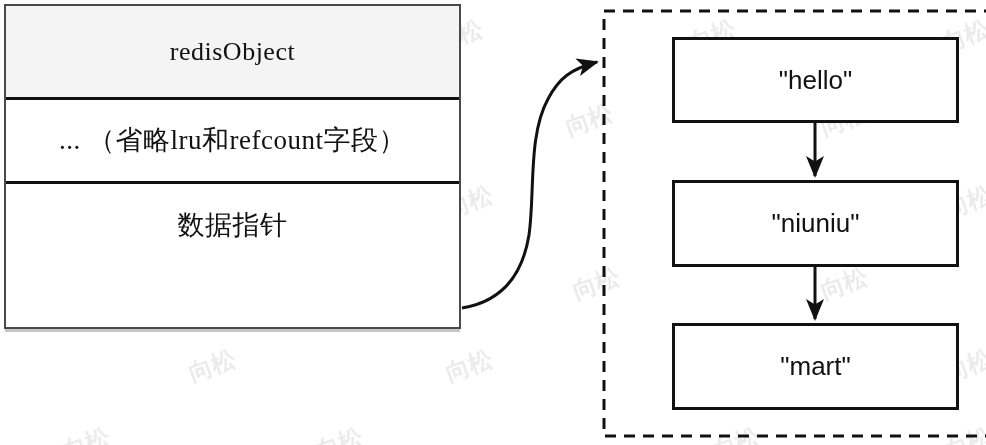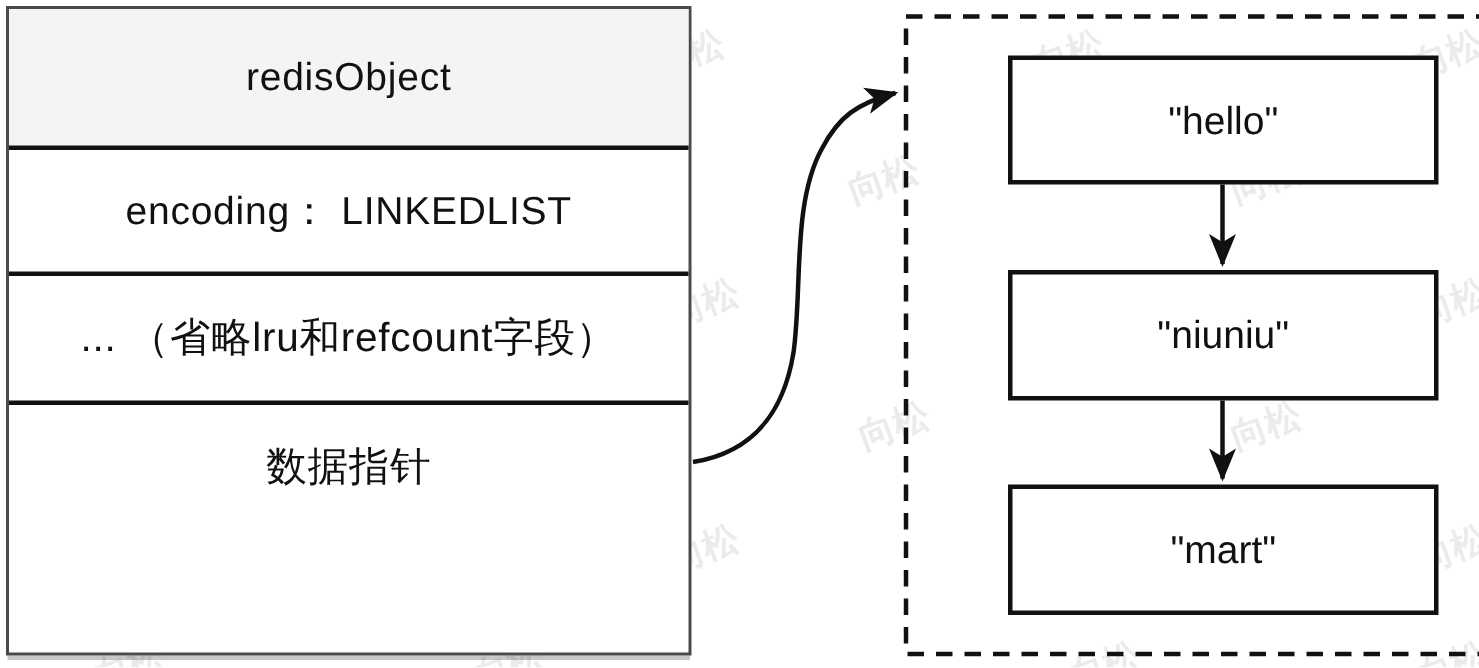--- a/index.html
+++ b/index.html
@@ -33,28 +33,29 @@
     white-space: nowrap;
     user-select: none;
   }
 
   
   .ro-table {
     position: absolute;
     left: 4px;
     top: 4px;
     width: 457px;
-    height: 433px;
+    height: 325px;
     box-sizing: border-box;
     border: 2px solid #4a4a4a;
     background: #ffffff;
     display: grid;
     grid-template-rows: 91px 84px 86px 86px auto;
     z-index: 2;
     box-shadow: 0 4px 0 -1px rgba(0, 0, 0, 0.22);
+    font-family: Liberation Serif, serif;
   }
   .ro-row {
     box-sizing: border-box;
     display: flex;
     align-items: center;
     justify-content: center;
     text-align: center;
     font-size: 26px;
     line-height: 1.2;
     white-space: pre-line;
@@ -122,21 +123,20 @@
       <span class="wm" style="left: 692px; top: 350px;">向松</span>
       <span class="wm" style="left: 944px; top: 350px;">向松</span>
       <span class="wm" style="left: 62px; top: 428px;">向松</span>
       <span class="wm" style="left: 315px; top: 428px;">向松</span>
       <span class="wm" style="left: 712px; top: 428px;">向松</span>
       <span class="wm" style="left: 944px; top: 428px;">向松</span>
     </div>
 
   <div class="ro-table">
     <div class="ro-row ro-header">redisObject</div>
-    <div class="ro-row">encoding： LINKEDLIST</div>
     <div class="ro-row ro-cjk">... （省略lru和refcount字段）</div>
     <div class="ro-row ro-cjk">数据指针</div>
   </div>
 
   <svg class="arrows-svg" width="986" height="445" viewBox="0 0 986 445">
     <defs>
       <marker id="arrowhead" markerUnits="userSpaceOnUse" markerWidth="26" markerHeight="22" refX="21" refY="10" orient="auto">
         <path d="M1,1 L23,10 L1,19 L6.5,10 Z" fill="#111111"></path>
       </marker>
     </defs>

